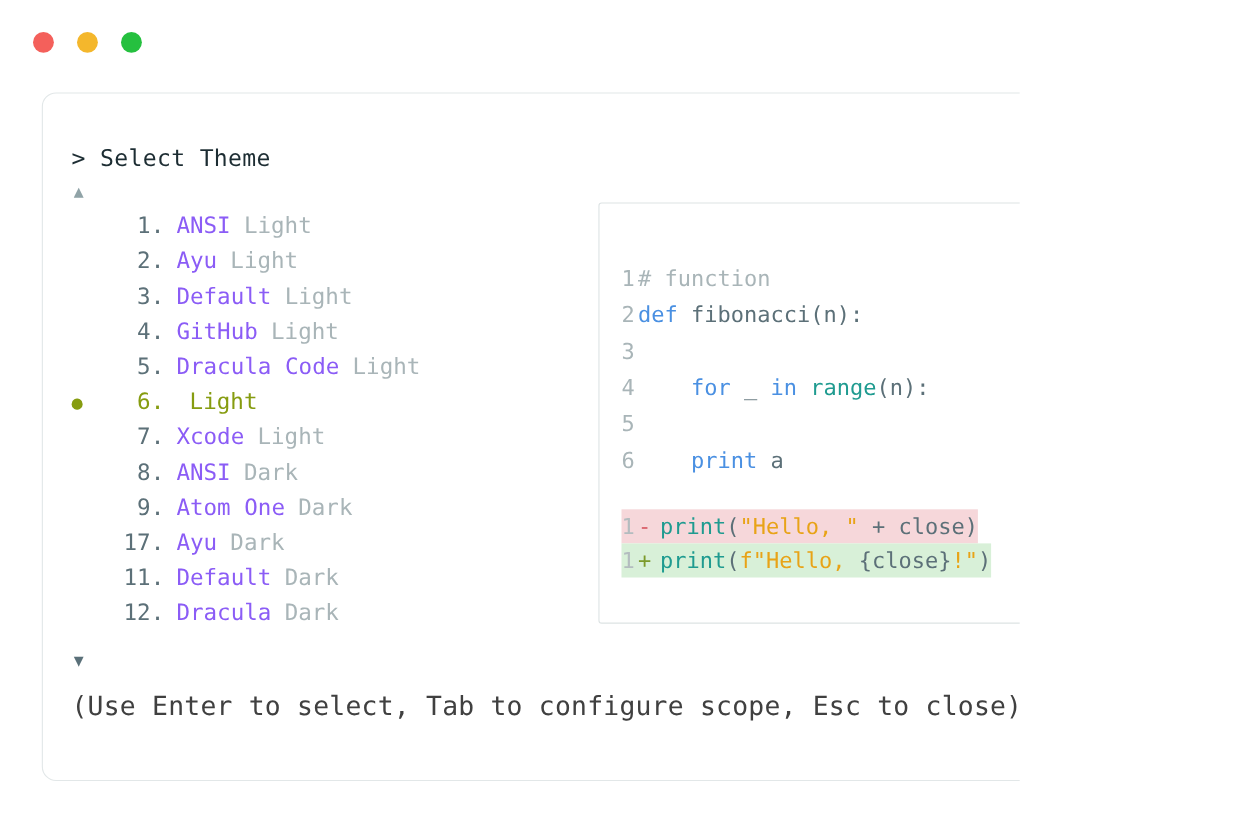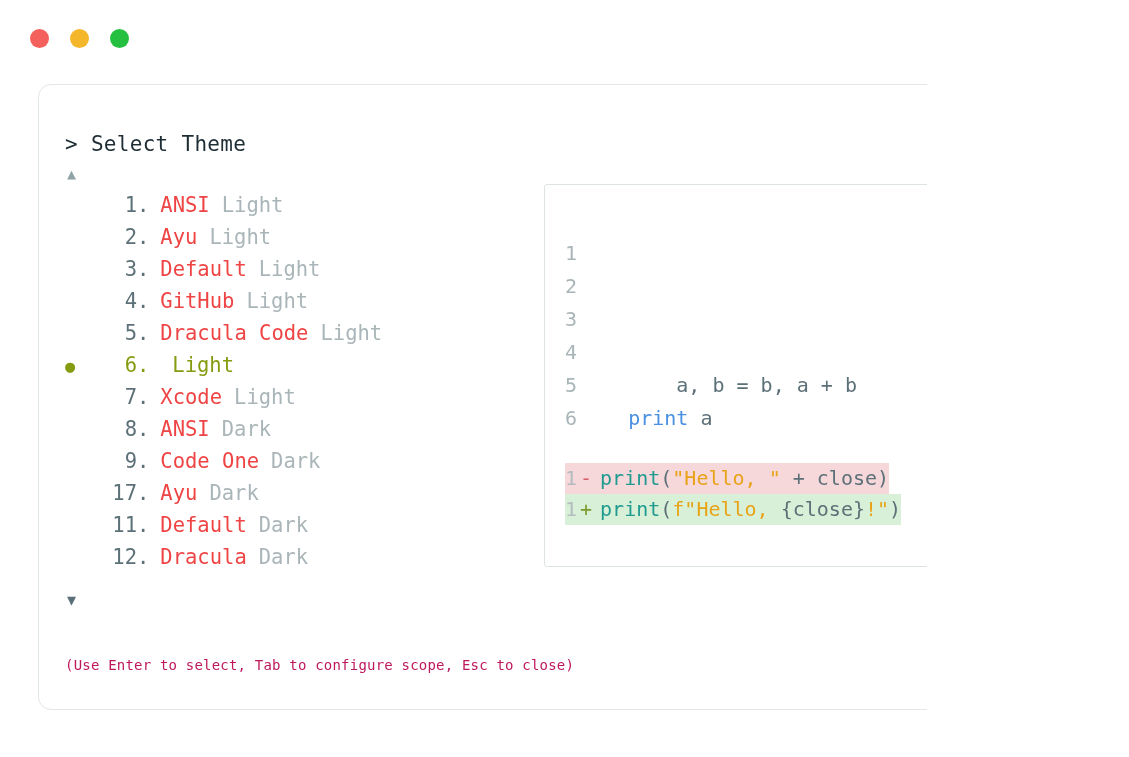--- a/index.html
+++ b/index.html
@@ -92,34 +92,34 @@
     color: transparent;
   }
   .theme-row.selected .bullet-cell { color: #869c10; }
   .num-cell {
     width: 46px;
     flex: 0 0 46px;
     text-align: right;
     color: #5c7078;
   }
   .dotsep { color: #5c7078; padding-right: 11px; }
-  .theme-name { color: #ef4444; }
+  .theme-name { color: #8b5cf6; }
   .theme-variant { color: #a9b5b8; padding-left: 12px; }
 
   .theme-row.selected .num-cell,
   .theme-row.selected .dotsep,
   .theme-row.selected .theme-name,
   .theme-row.selected .theme-variant { color: #869c10; }
 
   
   .hint {
     position: absolute;
-    left: 26px; top: 572px;
-    font-size: 14px;
-    color: #be185d;
+    left: 26px; top: 543px;
+    font-size: 24px;
+    color: #404040;
     white-space: pre;
     letter-spacing: 0.2px;
   }
 
   
   .right-pane {
     position: absolute;
     left: 505px; top: 46px;
     width: 520px;
   }
@@ -206,42 +206,42 @@
 
         <ul class="theme-list" id="theme-list">
             <li class="theme-row"><span class="bullet-cell">●</span><span class="num-cell">1</span><span class="dotsep">.</span><span class="theme-name">ANSI</span><span class="theme-variant">Light</span></li>
             <li class="theme-row"><span class="bullet-cell">●</span><span class="num-cell">2</span><span class="dotsep">.</span><span class="theme-name">Ayu</span><span class="theme-variant">Light</span></li>
             <li class="theme-row"><span class="bullet-cell">●</span><span class="num-cell">3</span><span class="dotsep">.</span><span class="theme-name">Default</span><span class="theme-variant">Light</span></li>
             <li class="theme-row"><span class="bullet-cell">●</span><span class="num-cell">4</span><span class="dotsep">.</span><span class="theme-name">GitHub</span><span class="theme-variant">Light</span></li>
             <li class="theme-row"><span class="bullet-cell">●</span><span class="num-cell">5</span><span class="dotsep">.</span><span class="theme-name">Dracula Code</span><span class="theme-variant">Light</span></li>
             <li class="theme-row selected"><span class="bullet-cell">●</span><span class="num-cell">6</span><span class="dotsep">.</span><span class="theme-variant">Light</span></li>
             <li class="theme-row"><span class="bullet-cell">●</span><span class="num-cell">7</span><span class="dotsep">.</span><span class="theme-name">Xcode</span><span class="theme-variant">Light</span></li>
             <li class="theme-row"><span class="bullet-cell">●</span><span class="num-cell">8</span><span class="dotsep">.</span><span class="theme-name">ANSI</span><span class="theme-variant">Dark</span></li>
-            <li class="theme-row"><span class="bullet-cell">●</span><span class="num-cell">9</span><span class="dotsep">.</span><span class="theme-name">Code One</span><span class="theme-variant">Dark</span></li>
+            <li class="theme-row"><span class="bullet-cell">●</span><span class="num-cell">9</span><span class="dotsep">.</span><span class="theme-name">Atom One</span><span class="theme-variant">Dark</span></li>
             <li class="theme-row"><span class="bullet-cell">●</span><span class="num-cell">17</span><span class="dotsep">.</span><span class="theme-name">Ayu</span><span class="theme-variant">Dark</span></li>
             <li class="theme-row"><span class="bullet-cell">●</span><span class="num-cell">11</span><span class="dotsep">.</span><span class="theme-name">Default</span><span class="theme-variant">Dark</span></li>
             <li class="theme-row"><span class="bullet-cell">●</span><span class="num-cell">12</span><span class="dotsep">.</span><span class="theme-name">Dracula</span><span class="theme-variant">Dark</span></li>
           </ul>
 
         <div class="scroll-arrow arrow-down">▼</div>
       </div>
 
       <div class="hint">(Use Enter to select, Tab to configure scope, Esc to close)</div>
 
       <div class="right-pane">
         <div class="preview-title">Preview</div>
 
         <div class="preview-box">
           <div class="code-area">
             <div id="code-lines">
-                <div class="code-line"><span class="ln">1</span></div>
-                <div class="code-line"><span class="ln">2</span></div>
+                <div class="code-line"><span class="ln">1</span><span class="code-text"><span class="tok-comment"># function</span></span></div>
+                <div class="code-line"><span class="ln">2</span><span class="code-text"><span class="tok-kw">def</span><span class="tok-plain"> fibonacci(n):</span></span></div>
                 <div class="code-line"><span class="ln">3</span></div>
-                <div class="code-line"><span class="ln">4</span></div>
-                <div class="code-line"><span class="ln">5</span><span class="code-text"><span class="tok-plain">        a, b = b, a + b</span></span></div>
+                <div class="code-line"><span class="ln">4</span><span class="code-text"><span class="tok-plain">    </span><span class="tok-kw">for</span><span class="tok-plain"> _ </span><span class="tok-kw">in</span><span class="tok-plain"> </span><span class="tok-fn">range</span><span class="tok-plain">(n):</span></span></div>
+                <div class="code-line"><span class="ln">5</span></div>
                 <div class="code-line"><span class="ln">6</span><span class="code-text"><span class="tok-plain">    </span><span class="tok-kw">print</span><span class="tok-plain"> a</span></span></div>
               </div>
             <div class="diff-block" id="diff-lines">
                 <div class="diff-line diff-del" style="background: rgb(246, 215, 218);"><span class="diff-ln">1</span><span class="sign-del">-</span><span class="code-text"><span class="tok-fn">print</span><span class="tok-plain">(</span><span class="tok-str">"Hello, "</span><span class="tok-plain"> + close)</span></span></div>
                 <div class="diff-line diff-add" style="background: rgb(216, 240, 216);"><span class="diff-ln">1</span><span class="sign-add">+</span><span class="code-text"><span class="tok-fn">print</span><span class="tok-plain">(</span><span class="tok-str">f"Hello, </span><span class="tok-plain">{close}</span><span class="tok-str">!"</span><span class="tok-plain">)</span></span></div>
               </div>
           </div>
         </div>
       </div>
 

